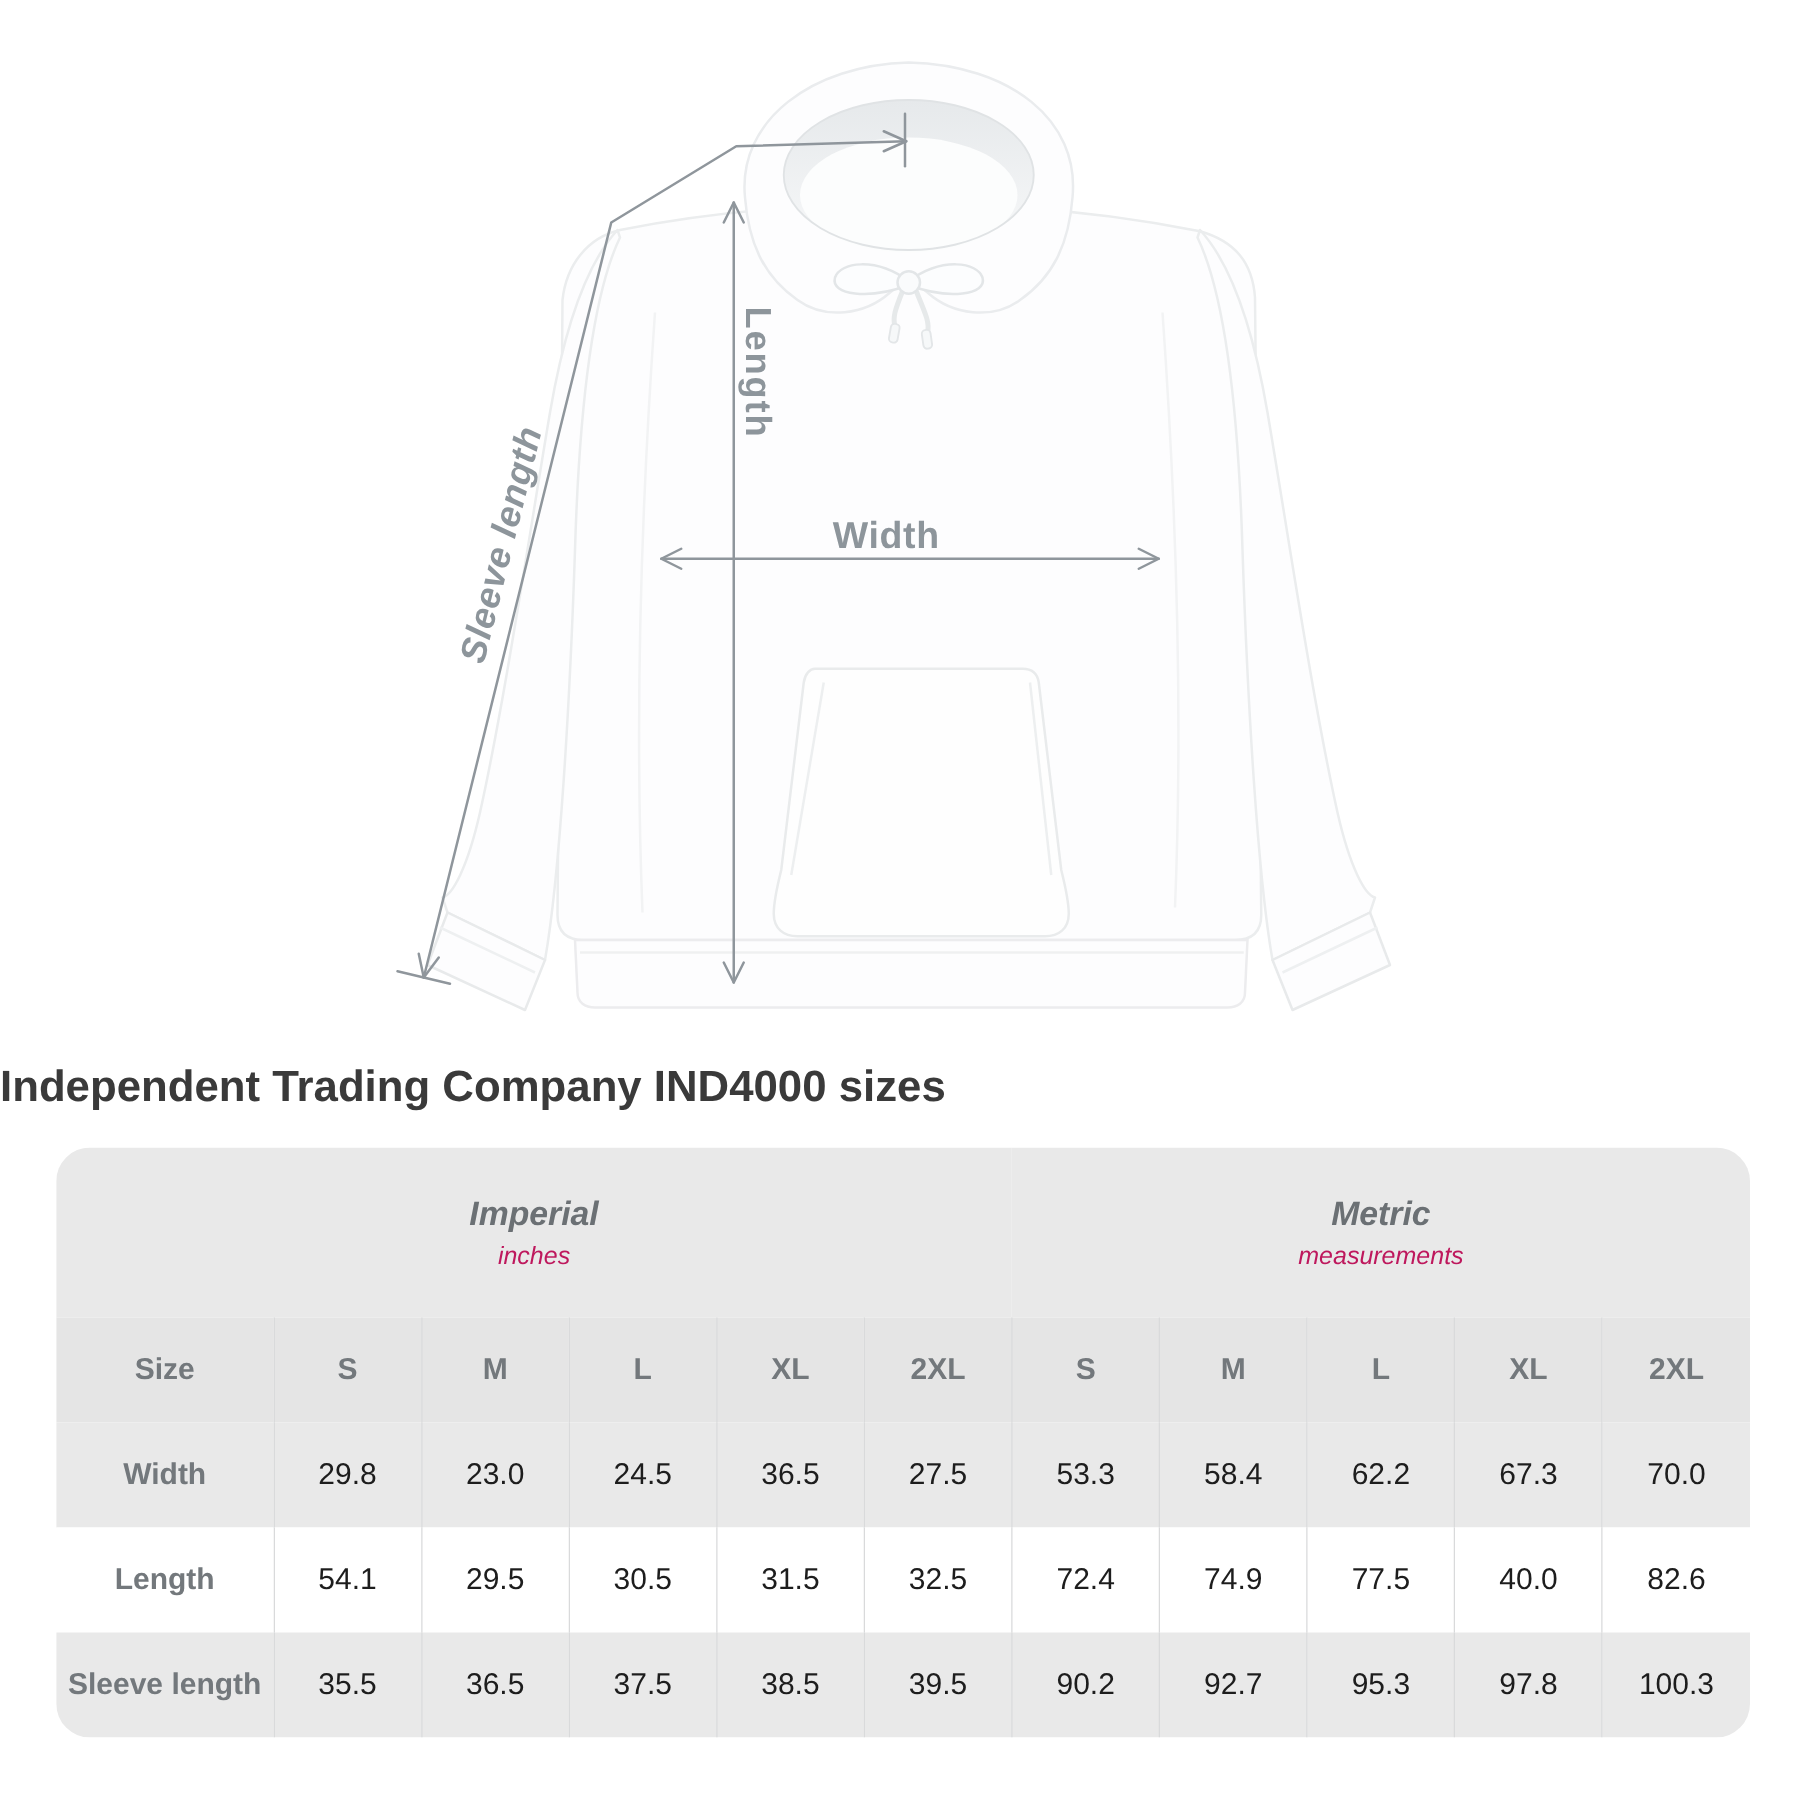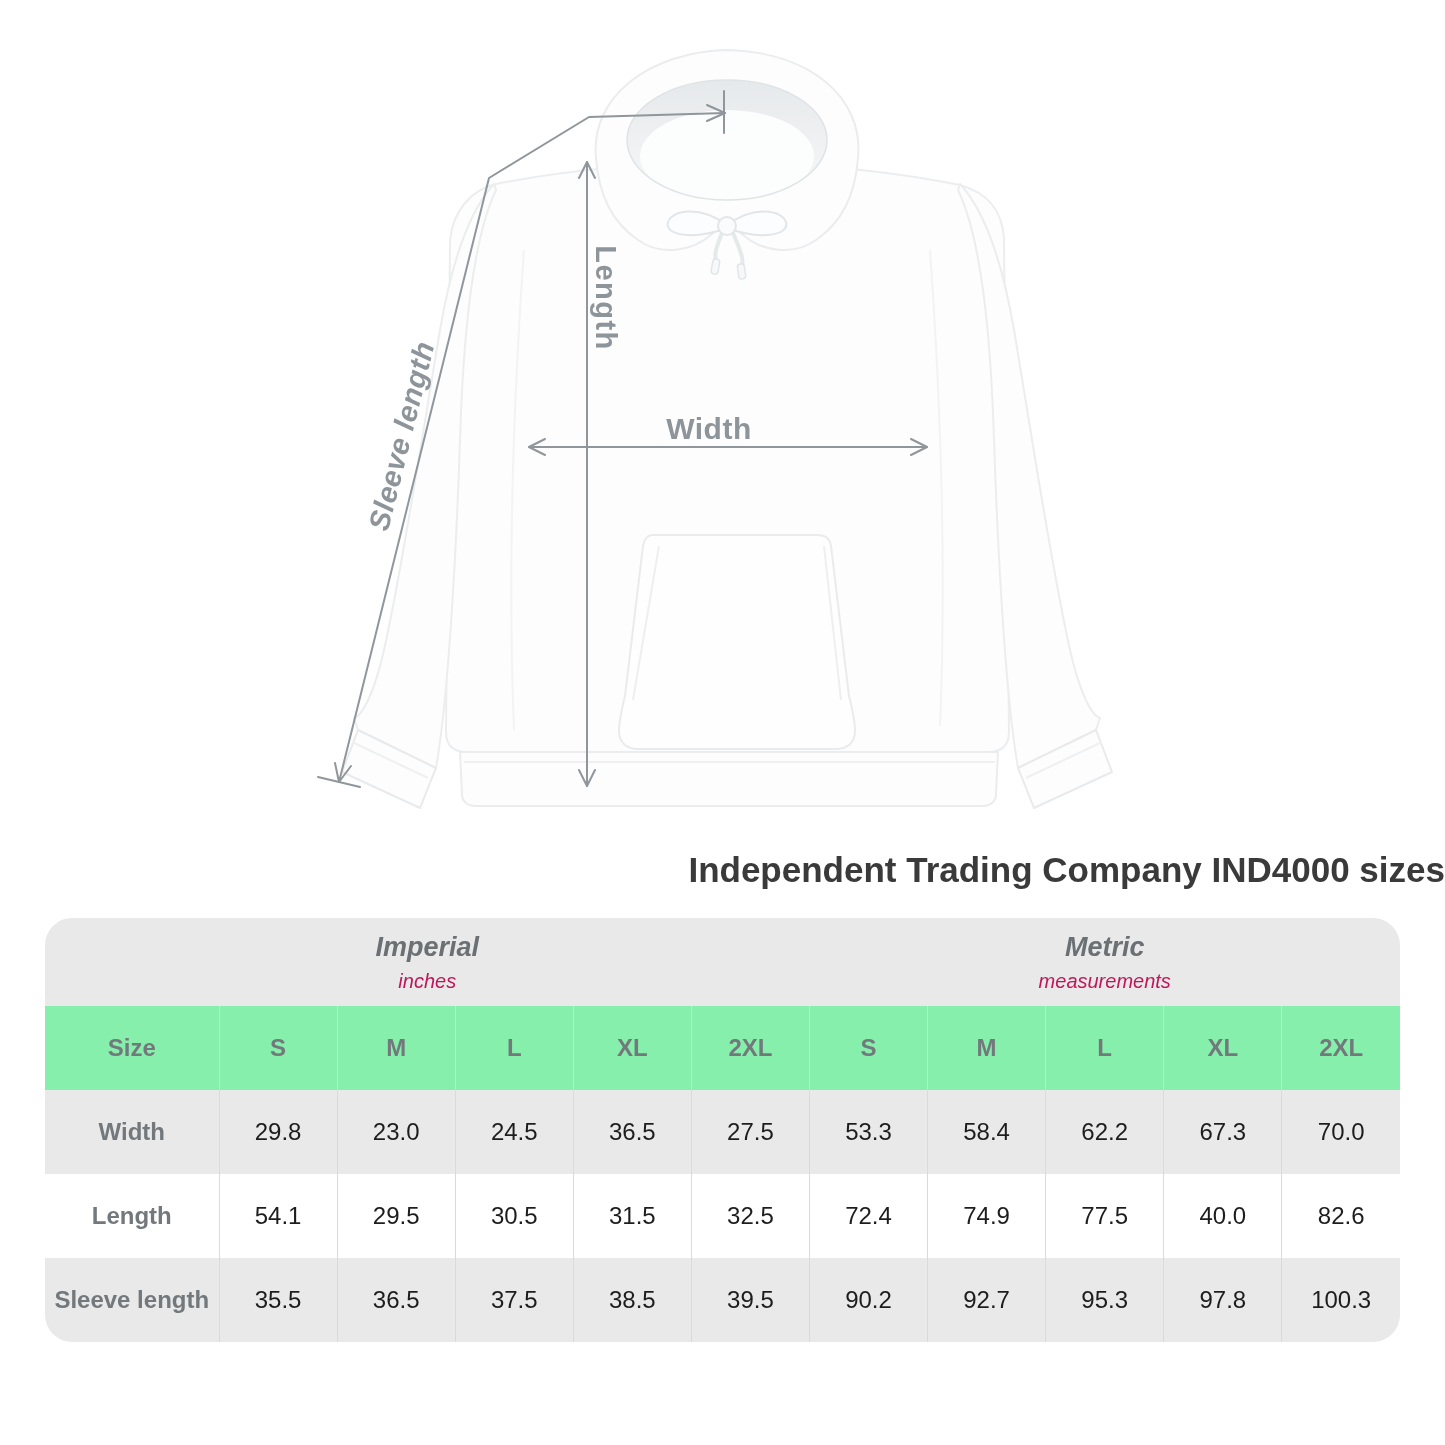--- a/index.html
+++ b/index.html
@@ -21,38 +21,38 @@
   }
   .label-width {
     left:709px; top:429px; font-size:30px; letter-spacing:.5px;
     transform:translate(-50%,-50%);
   }
   .label-sleeve {
     left:402px; top:436px; font-size:29px; font-style:italic; letter-spacing:.5px;
     transform:translate(-50%,-50%) rotate(-76deg);
   }
   
-  .heading { text-align:right; padding-top:4px;padding-left:48px; }
+  .heading { text-align:left; padding-top:4px; }
   .heading h1 {
     font-size:35px; font-weight:bold; color:#3a3a3a; line-height:42px;
   }
   .heading p {
     font-size:22px; font-style:italic; color:#4a4a4a; margin-top:9px; line-height:28px;
   }
   
   .table-wrap {
     margin:27px 45px 0 45px;
     border-radius:27px; overflow:hidden;
   }
   table.size-table { width:100%; border-collapse:collapse; table-layout:fixed; }
   .size-table td { text-align:center; vertical-align:middle; }
-  tr.units-row td { background:#e9e9e9; height:88px; }
+  tr.units-row td { background:#e9e9e9; height:136px; }
   .unit-name { font-size:27px; font-weight:bold; font-style:italic; color:#6b7074; }
   .unit-sub  { font-size:20px; font-style:italic; color:#be185d; margin-top:7px;text-align:center; }
-  tr.sizes-row td { height:84px; background:#86efac; }
+  tr.sizes-row td { height:84px; background:#e5e5e5; }
   tr.data-row td { height:84px; }
   tr.row-shade td { background:#e9e9e9; }
   tr.row-plain td { background:#ffffff; }
   td.sep { border-left:1px solid #d9dadb; }
   .lbl { font-size:24px; font-weight:bold; color:#73787c; }
   .val { font-size:24px; color:#1d1d1d; }
 </style>
 </head>
 <body>
 

